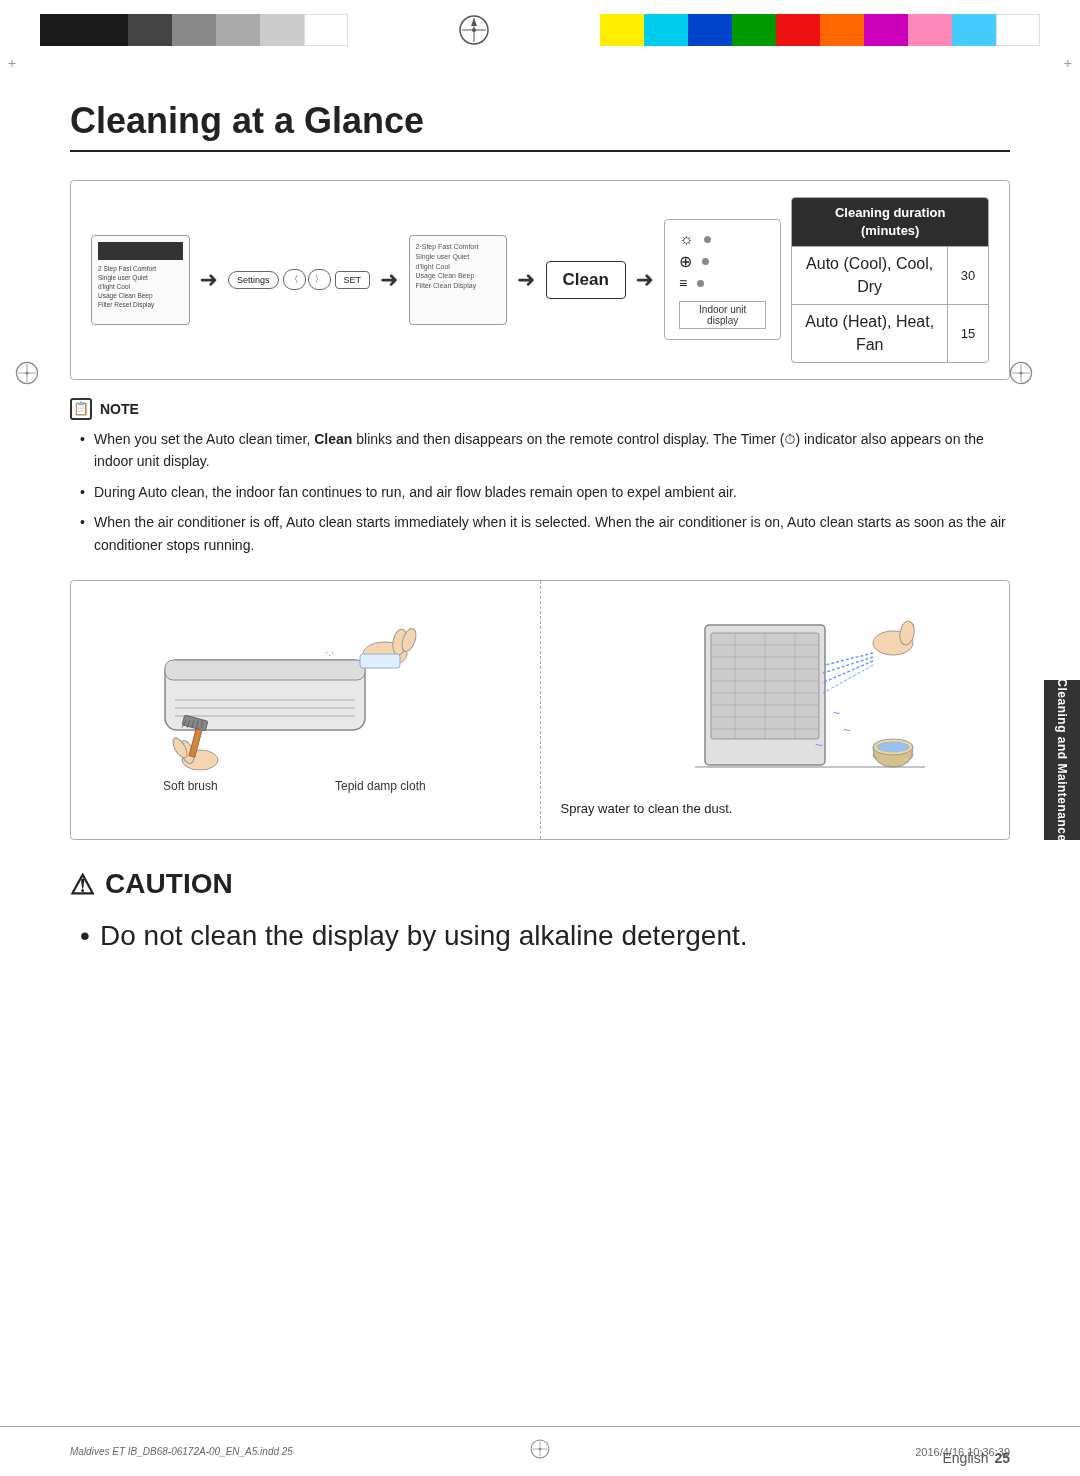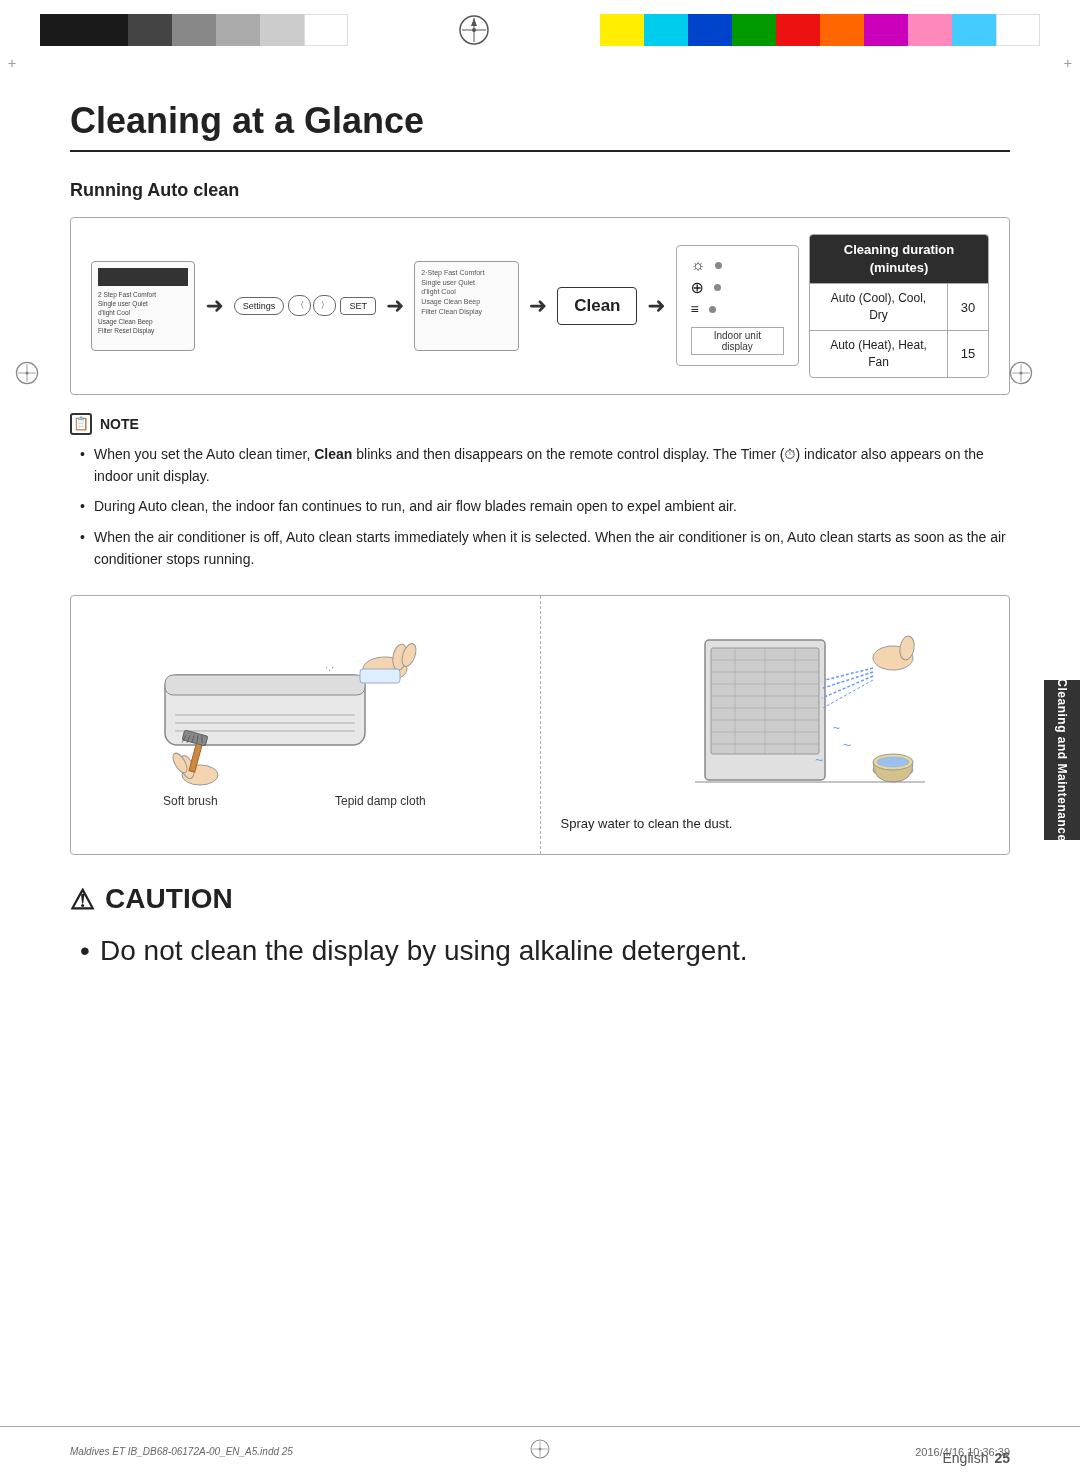--- a/index.html
+++ b/index.html
@@ -212,21 +212,21 @@
       font-weight: bold;
       line-height: 1.4;
     }
     .duration-row {
       display: flex;
       border-top: 1px solid #aaa;
     }
     .duration-mode {
       flex: 1;
       padding: 6px 10px;
-      font-size: 12px;
+      font-size: 16px;
       border-right: 1px solid #aaa;
       text-align: center;
       line-height: 1.4;
     }
     .duration-mins {
       width: 40px;
       padding: 6px 6px;
       font-size: 13px;
       text-align: center;
       display: flex;
@@ -436,21 +436,20 @@
 </div>
 
 <div style="position:absolute; left:8px; top:55px; font-size:14px; color:#999;">+</div>
 <div style="position:absolute; right:8px; top:55px; font-size:14px; color:#999;">+</div>
 
 <div class="page-content">
 
   <h1 class="page-title">Cleaning at a Glance</h1>
   <hr class="title-divider">
 
-  <h2 class="section-heading">Running Auto clean</h2>
 
   <div class="diagram-box">
 
     <div class="remote-diagram">
       <div class="remote-lines"></div>
       <div class="remote-text">
         <span>2 Step  Fast  Comfort</span><br>
         <span>Single user  Quiet</span><br>
         <span>d'light Cool</span><br>
         <span>Usage   Clean   Beep</span><br>

